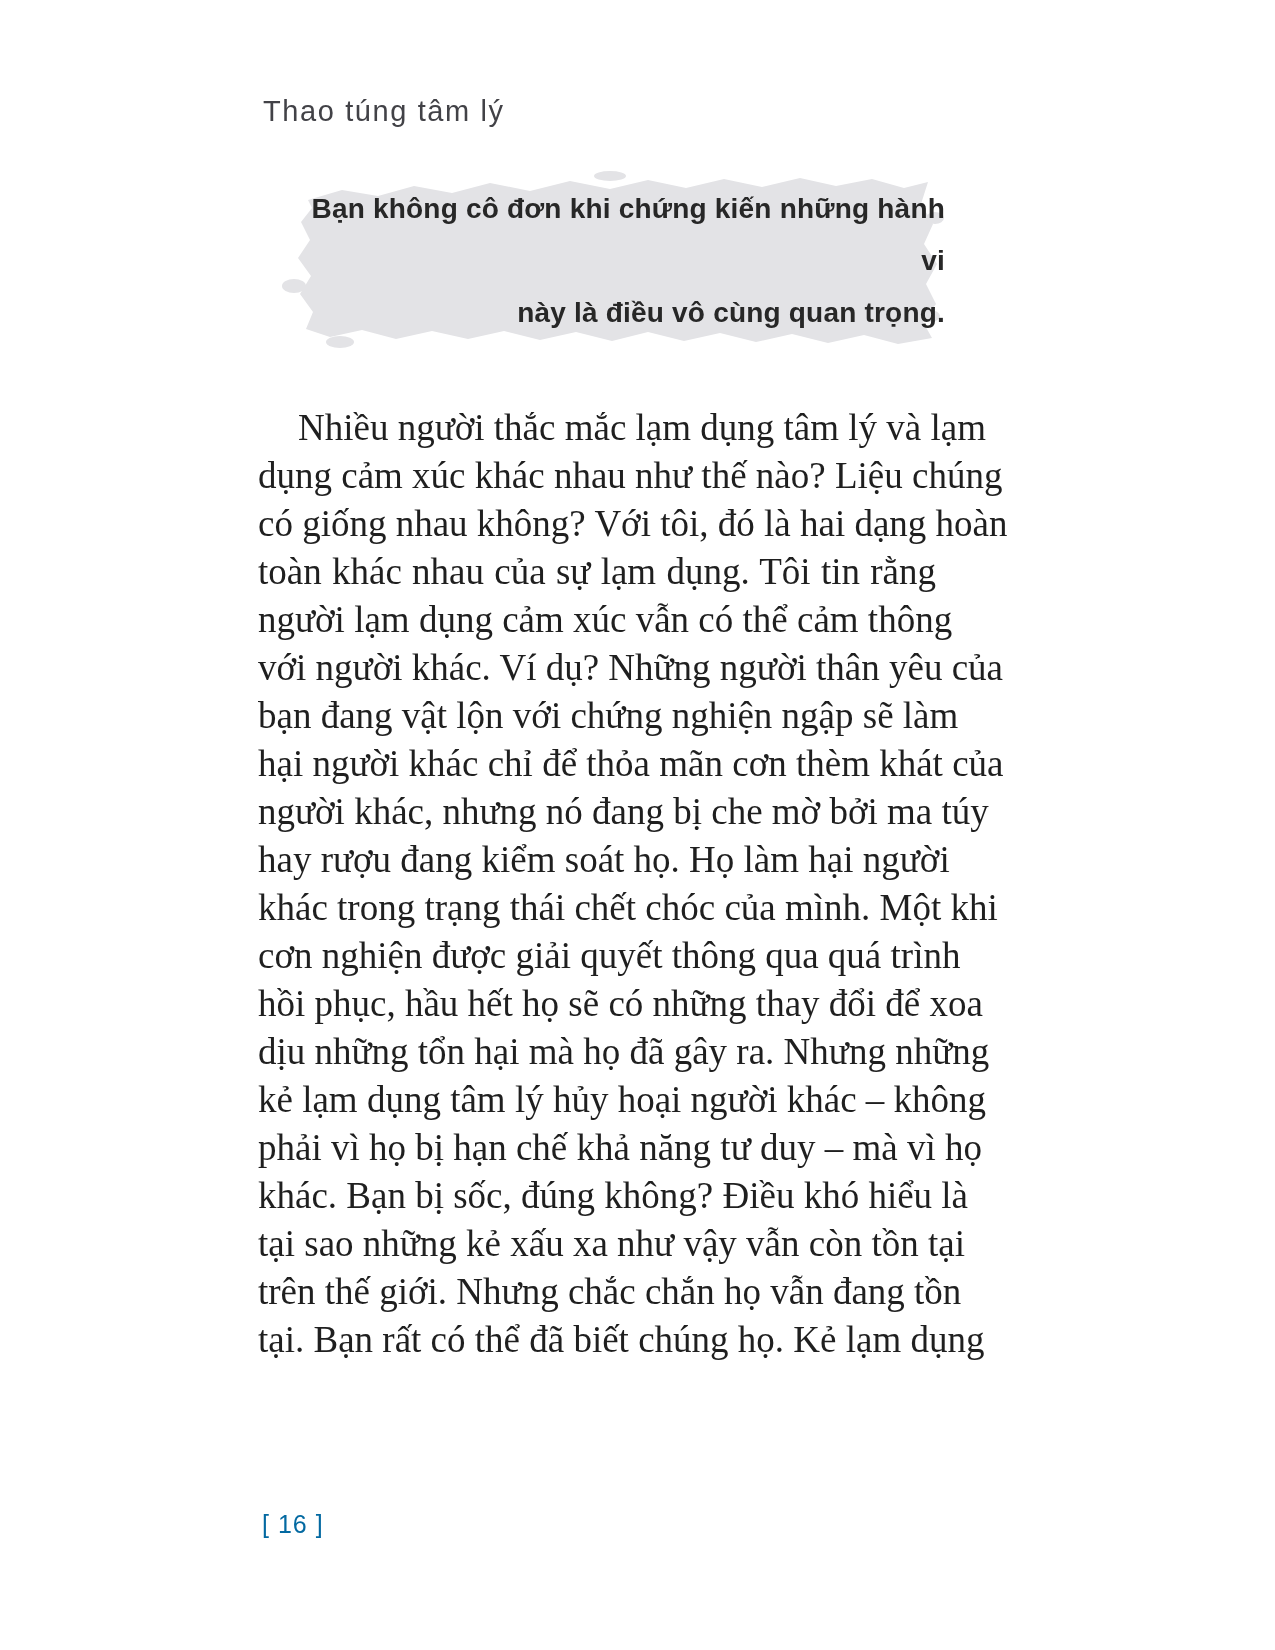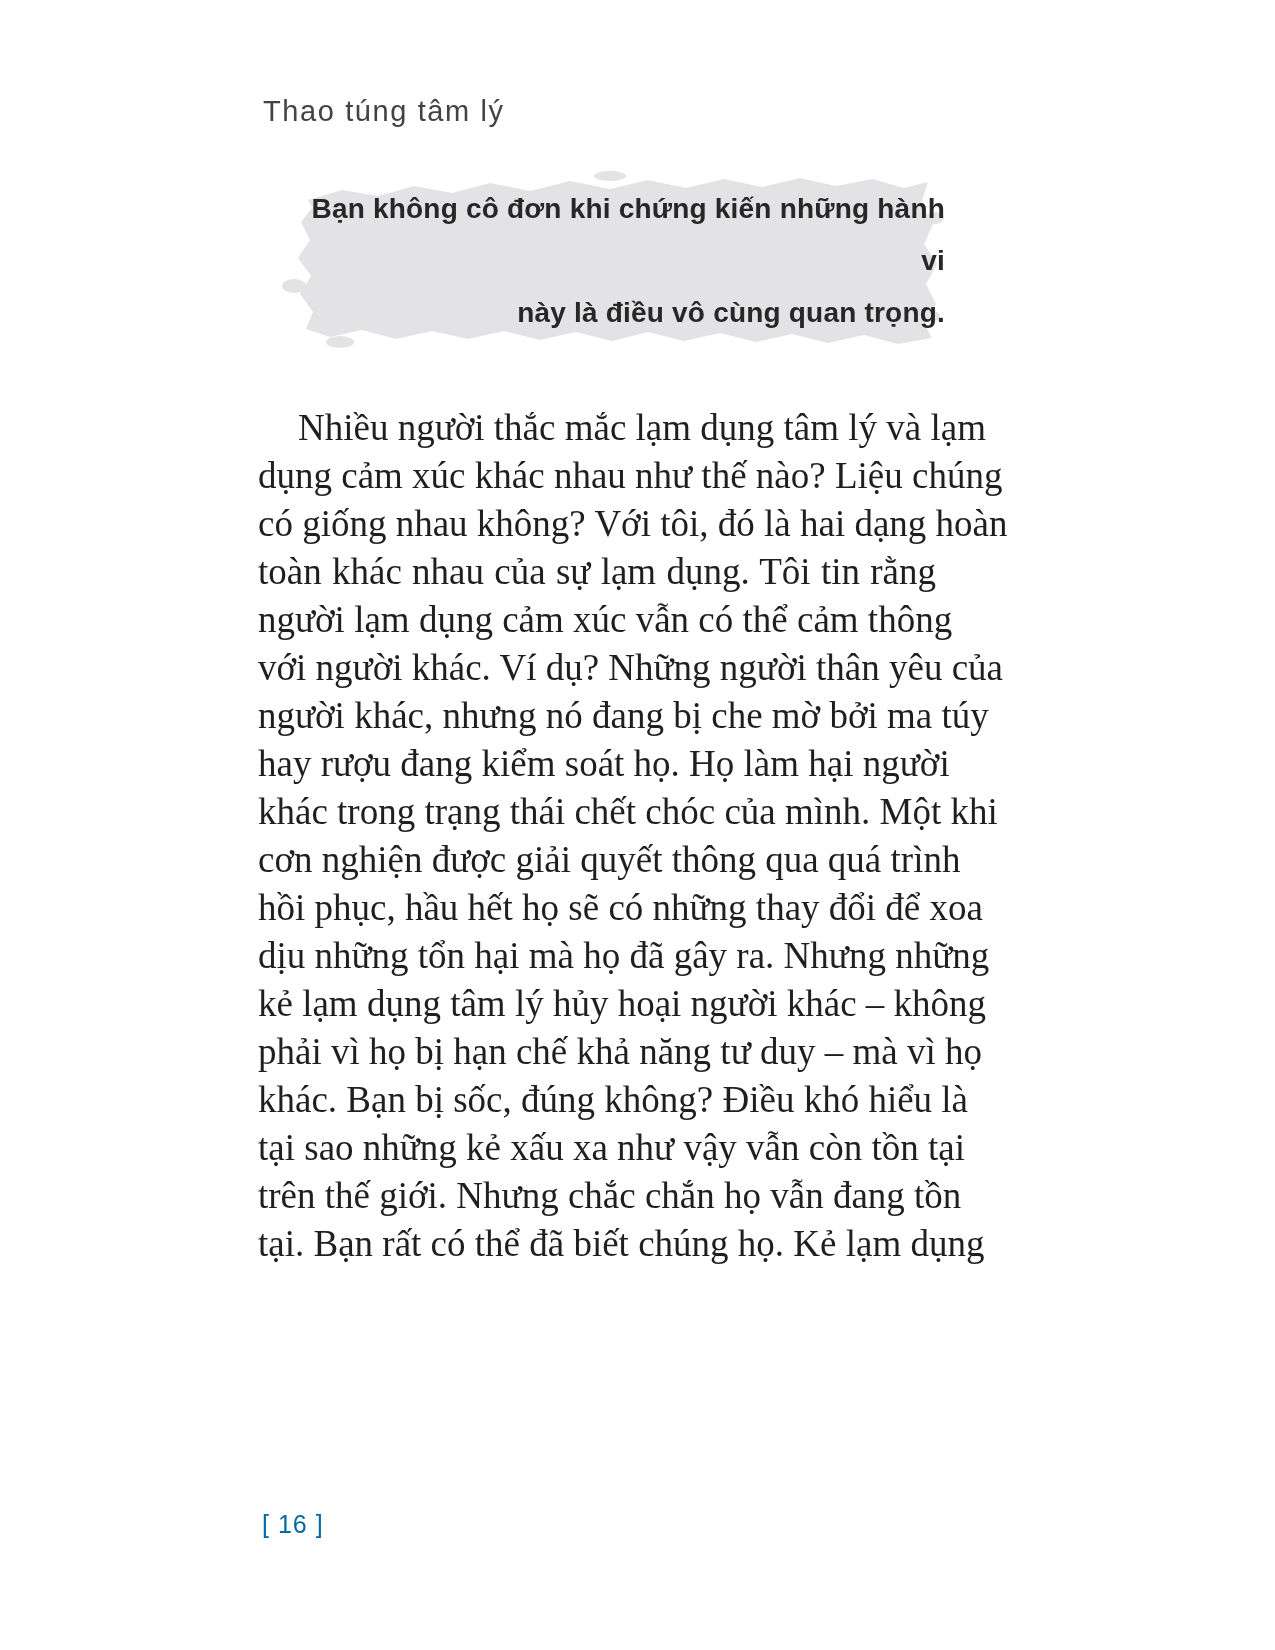--- a/index.html
+++ b/index.html
@@ -109,20 +109,22 @@
       </div>
   </div>
 
   <div class="body-paragraph">
       <div class="body-line first">Nhiều người thắc mắc lạm dụng tâm lý và lạm</div>
       <div class="body-line">dụng cảm xúc khác nhau như thế nào? Liệu chúng</div>
       <div class="body-line">có giống nhau không? Với tôi, đó là hai dạng hoàn</div>
       <div class="body-line">toàn khác nhau của sự lạm dụng. Tôi tin rằng</div>
       <div class="body-line">người lạm dụng cảm xúc vẫn có thể cảm thông</div>
       <div class="body-line">với người khác. Ví dụ? Những người thân yêu của</div>
+      <div class="body-line">bạn đang vật lộn với chứng nghiện ngập sẽ làm</div>
+      <div class="body-line">hại người khác chỉ để thỏa mãn cơn thèm khát của</div>
       <div class="body-line">người khác, nhưng nó đang bị che mờ bởi ma túy</div>
       <div class="body-line">hay rượu đang kiểm soát họ. Họ làm hại người</div>
       <div class="body-line">khác trong trạng thái chết chóc của mình. Một khi</div>
       <div class="body-line">cơn nghiện được giải quyết thông qua quá trình</div>
       <div class="body-line">hồi phục, hầu hết họ sẽ có những thay đổi để xoa</div>
       <div class="body-line">dịu những tổn hại mà họ đã gây ra. Nhưng những</div>
       <div class="body-line">kẻ lạm dụng tâm lý hủy hoại người khác – không</div>
       <div class="body-line">phải vì họ bị hạn chế khả năng tư duy – mà vì họ</div>
       <div class="body-line">khác. Bạn bị sốc, đúng không? Điều khó hiểu là</div>
       <div class="body-line">tại sao những kẻ xấu xa như vậy vẫn còn tồn tại</div>

